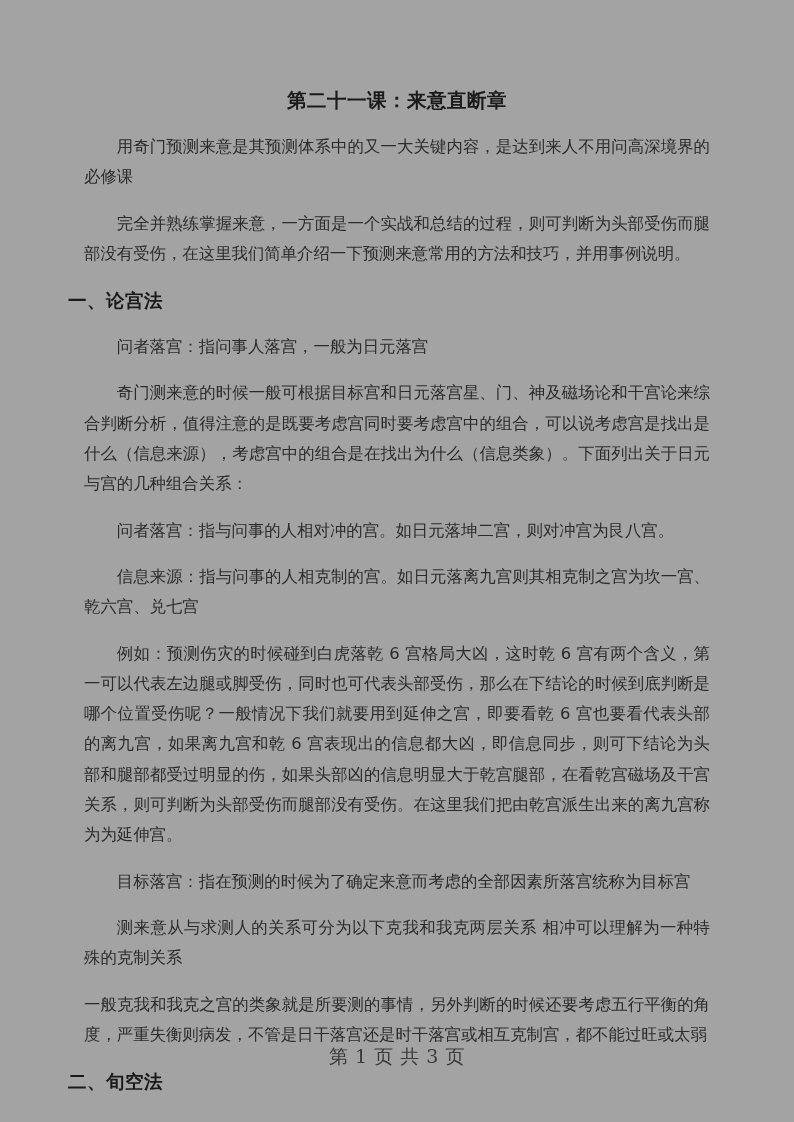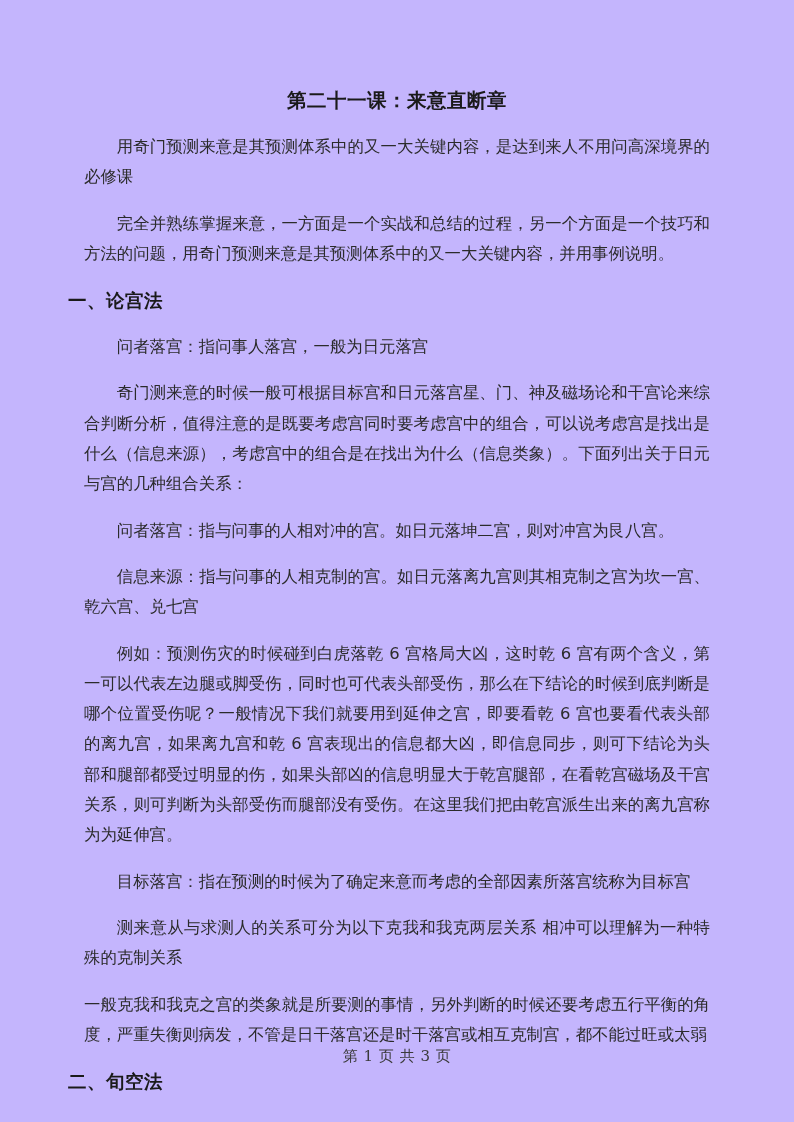--- a/index.html
+++ b/index.html
@@ -5,21 +5,21 @@
 <style>
   html, body {
     margin: 0;
     padding: 0;
     background: #ffffff;
   }
   .page {
     position: relative;
     width: 794px;
     height: 1122px;
-    background: #c4b5fd;
+    background: #a3a3a3;
     margin: 0 auto;
     overflow: hidden;
     font-family: "DejaVu Sans", "Liberation Sans", sans-serif;
     color: #231f20;
     box-sizing: border-box;
   }
   .content {
     position: absolute;
     left: 68px;
     top: 86px;
@@ -63,39 +63,39 @@
   .para.noindent {
     text-indent: 0;
   }
   .footer {
     position: absolute;
     left: 0;
     top: 1047px;
     width: 794px;
     text-align: center;
     font-family: "DejaVu Serif", "Liberation Serif", serif;
-    font-size: 15px;
+    font-size: 19px;
     line-height: 18px;
     color: #3a3a3a;
     letter-spacing: 0.5px;
     white-space: pre-wrap;
   }
 </style>
 </head>
 <body>
 
 <div class="page">
 
   <div class="content">
 
     <h1 class="doc-title">第二十一课：来意直断章</h1>
 
     <p class="para indent">用奇门预测来意是其预测体系中的又一大关键内容，是达到来人不用问高深境界的必修课</p>
 
-    <p class="para indent">完全并熟练掌握来意，一方面是一个实战和总结的过程，另一个方面是一个技巧和方法的问题，用奇门预测来意是其预测体系中的又一大关键内容，并用事例说明。</p>
+    <p class="para indent">完全并熟练掌握来意，一方面是一个实战和总结的过程，则可判断为头部受伤而腿部没有受伤，在这里我们简单介绍一下预测来意常用的方法和技巧，并用事例说明。</p>
 
     <h2 class="section-heading">一、论宫法</h2>
 
     <p class="para indent">问者落宫：指问事人落宫，一般为日元落宫</p>
 
     <p class="para indent">奇门测来意的时候一般可根据目标宫和日元落宫星、门、神及磁场论和干宫论来综合判断分析，值得注意的是既要考虑宫同时要考虑宫中的组合，可以说考虑宫是找出是什么（信息来源），考虑宫中的组合是在找出为什么（信息类象）。下面列出关于日元与宫的几种组合关系：</p>
 
     <p class="para indent">问者落宫：指与问事的人相对冲的宫。如日元落坤二宫，则对冲宫为艮八宫。</p>
 
     <p class="para indent">信息来源：指与问事的人相克制的宫。如日元落离九宫则其相克制之宫为坎一宫、乾六宫、兑七宫</p>

